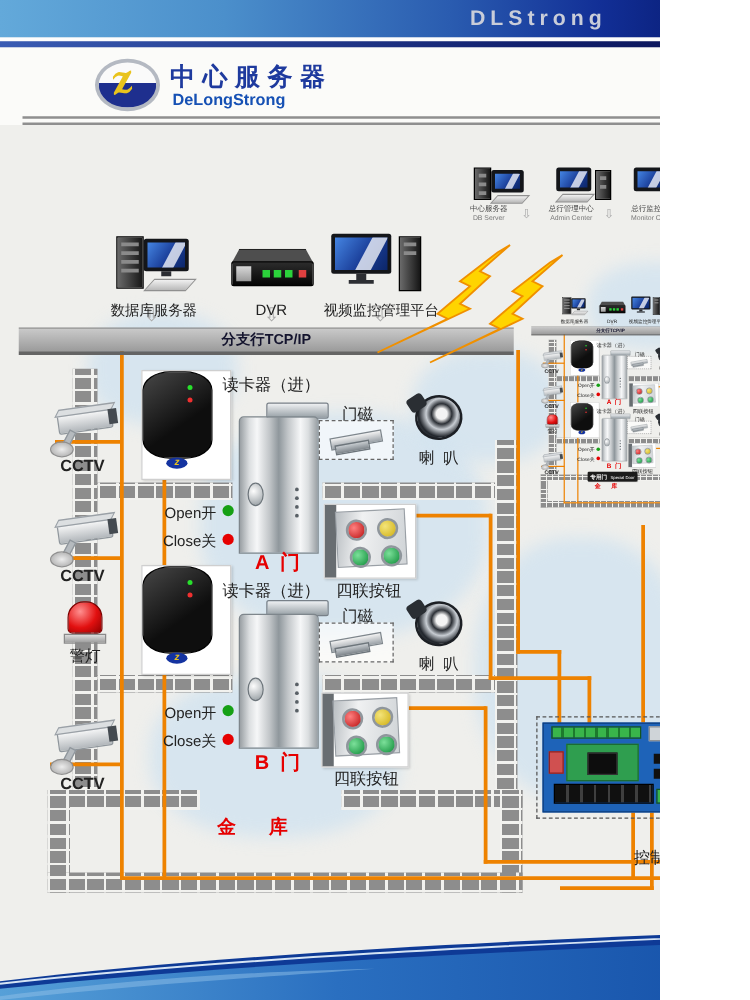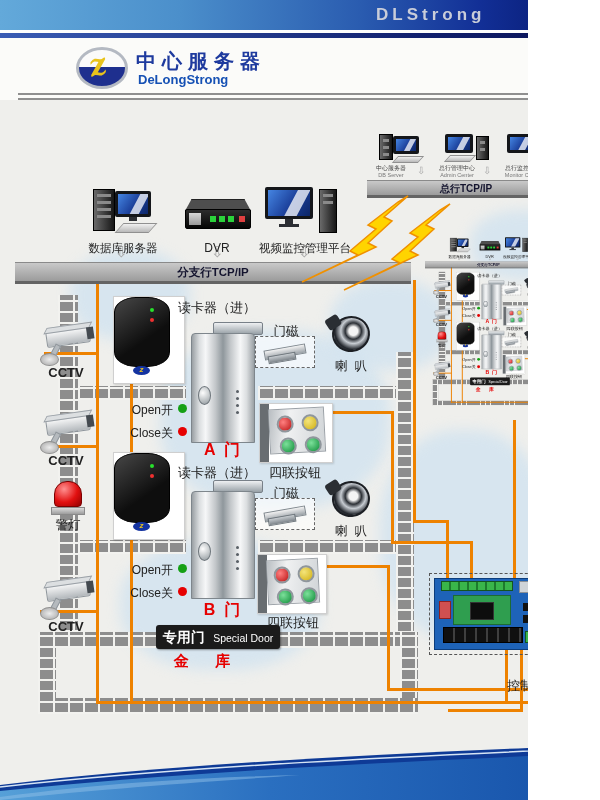--- a/index.html
+++ b/index.html
@@ -207,21 +207,20 @@
     <div class="abs ho-label" style="left:66px;top:33px;width:52px;">
       <div>总行管理中心</div>
         <div class="en">Admin Center</div>
     </div>
     <span class="abs arrow" style="left:118px;top:33px;font-size:10px;">⇩</span>
     <div class="abs ho-label" style="left:130px;top:33px;width:56px;">
       <div>总行监控中心</div>
         <div class="en">Monitor Center</div>
     </div>
     <span class="abs arrow" style="left:186px;top:33px;font-size:10px;">⇩</span>
-    <div class="abs bus" style="left:2px;top:48px;width:198px;height:14px;font-size:10px;line-height:15px;">总行TCP/IP</div>
   </div>
 
   <svg class="abs" style="left:280px;top:185px;z-index:30;" width="200" height="110" viewBox="0 0 200 110">
     <polygon points="128,11 104,32 112,36 88,58 96,62 22,97 78,70 70,66 96,44 88,40 118,17" fill="#ffd400" stroke="#f09000" stroke-width="1.5"></polygon>
     <g transform="translate(42,8)">
       <polygon points="128,11 104,32 112,36 88,58 96,62 22,97 78,70 70,66 96,44 88,40 118,17" fill="#ffd400" stroke="#f09000" stroke-width="1.5"></polygon>
     </g>
   </svg>
 
   <div class="abs" id="branch">
@@ -421,24 +420,20 @@
       <div class="plate-dark"></div>
       <div class="plate">
         <span class="pbtn red" style="left:6px;top:6px;"></span>
         <span class="pbtn yellow" style="left:30px;top:6px;"></span>
         <span class="pbtn green" style="left:8px;top:28px;"></span>
         <span class="pbtn green" style="left:32px;top:28px;"></span>
       </div>
     </div>
     <div class="abs lbl" style="left:240px;top:431px;width:76px;text-align:center;font-size:13px;">四联按钮</div>
 
-    <div class="abs sign" style="left:141px;top:442px;width:124px;height:24px;line-height:24px;">
-      <span style="font-size:14px;font-weight:bold;">专用门</span>
-      <span style="font-size:10.5px;margin-left:4px;">Special Door</span>
-    </div>
     <div class="abs red-lbl" style="left:100px;top:469px;width:180px;text-align:center;font-size:15px;letter-spacing:6px;white-space:pre;">金  库</div>
 
     <div class="abs ctrl-dash" style="left:414px;top:390px;width:122px;height:80px;"></div>
     <div class="abs ctrl-board" style="left:419px;top:395px;width:112px;height:70px;">
       <div class="cgrn" style="left:6px;top:2px;width:70px;height:8px;"></div>
       <div class="abs" style="left:84px;top:2px;width:14px;height:10px;background:#cfd4d8;border:1px solid #8a9096;"></div>
       <div class="cdaughter" style="left:18px;top:16px;width:56px;height:28px;">
         <div class="cchip" style="left:16px;top:6px;width:22px;height:16px;"></div>
       </div>
       <div class="cred" style="left:4px;top:22px;width:10px;height:16px;"></div>

